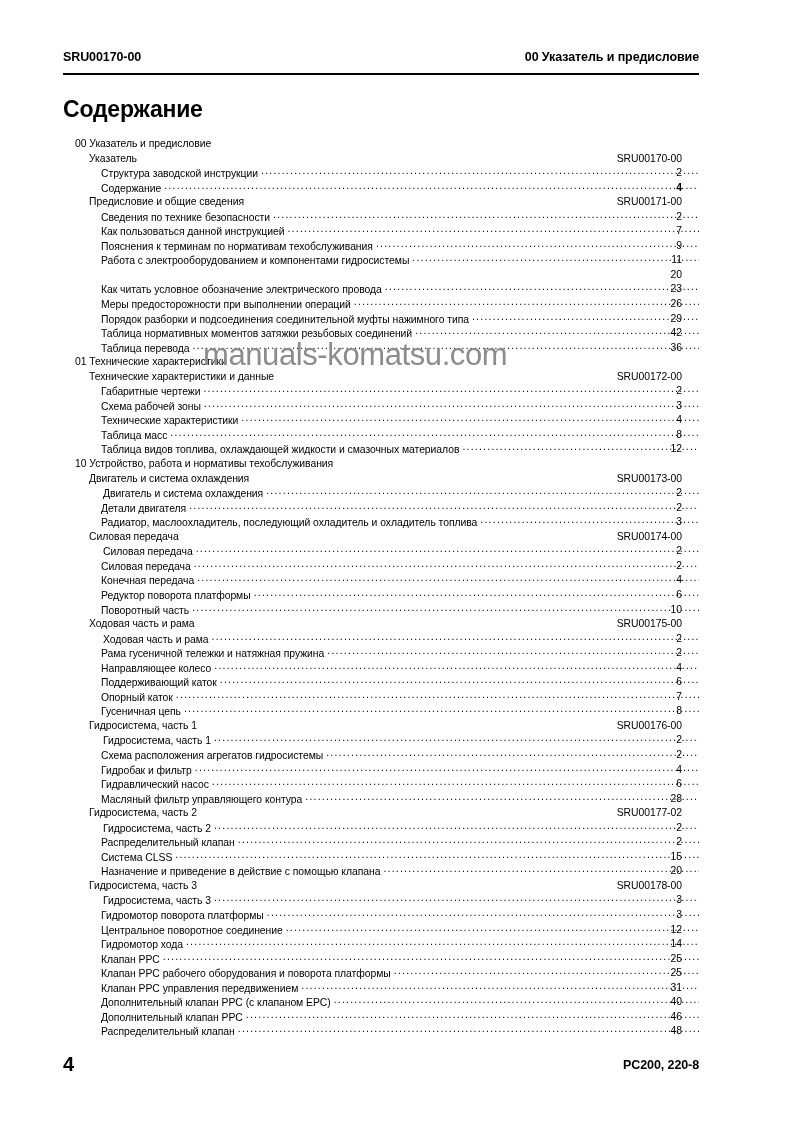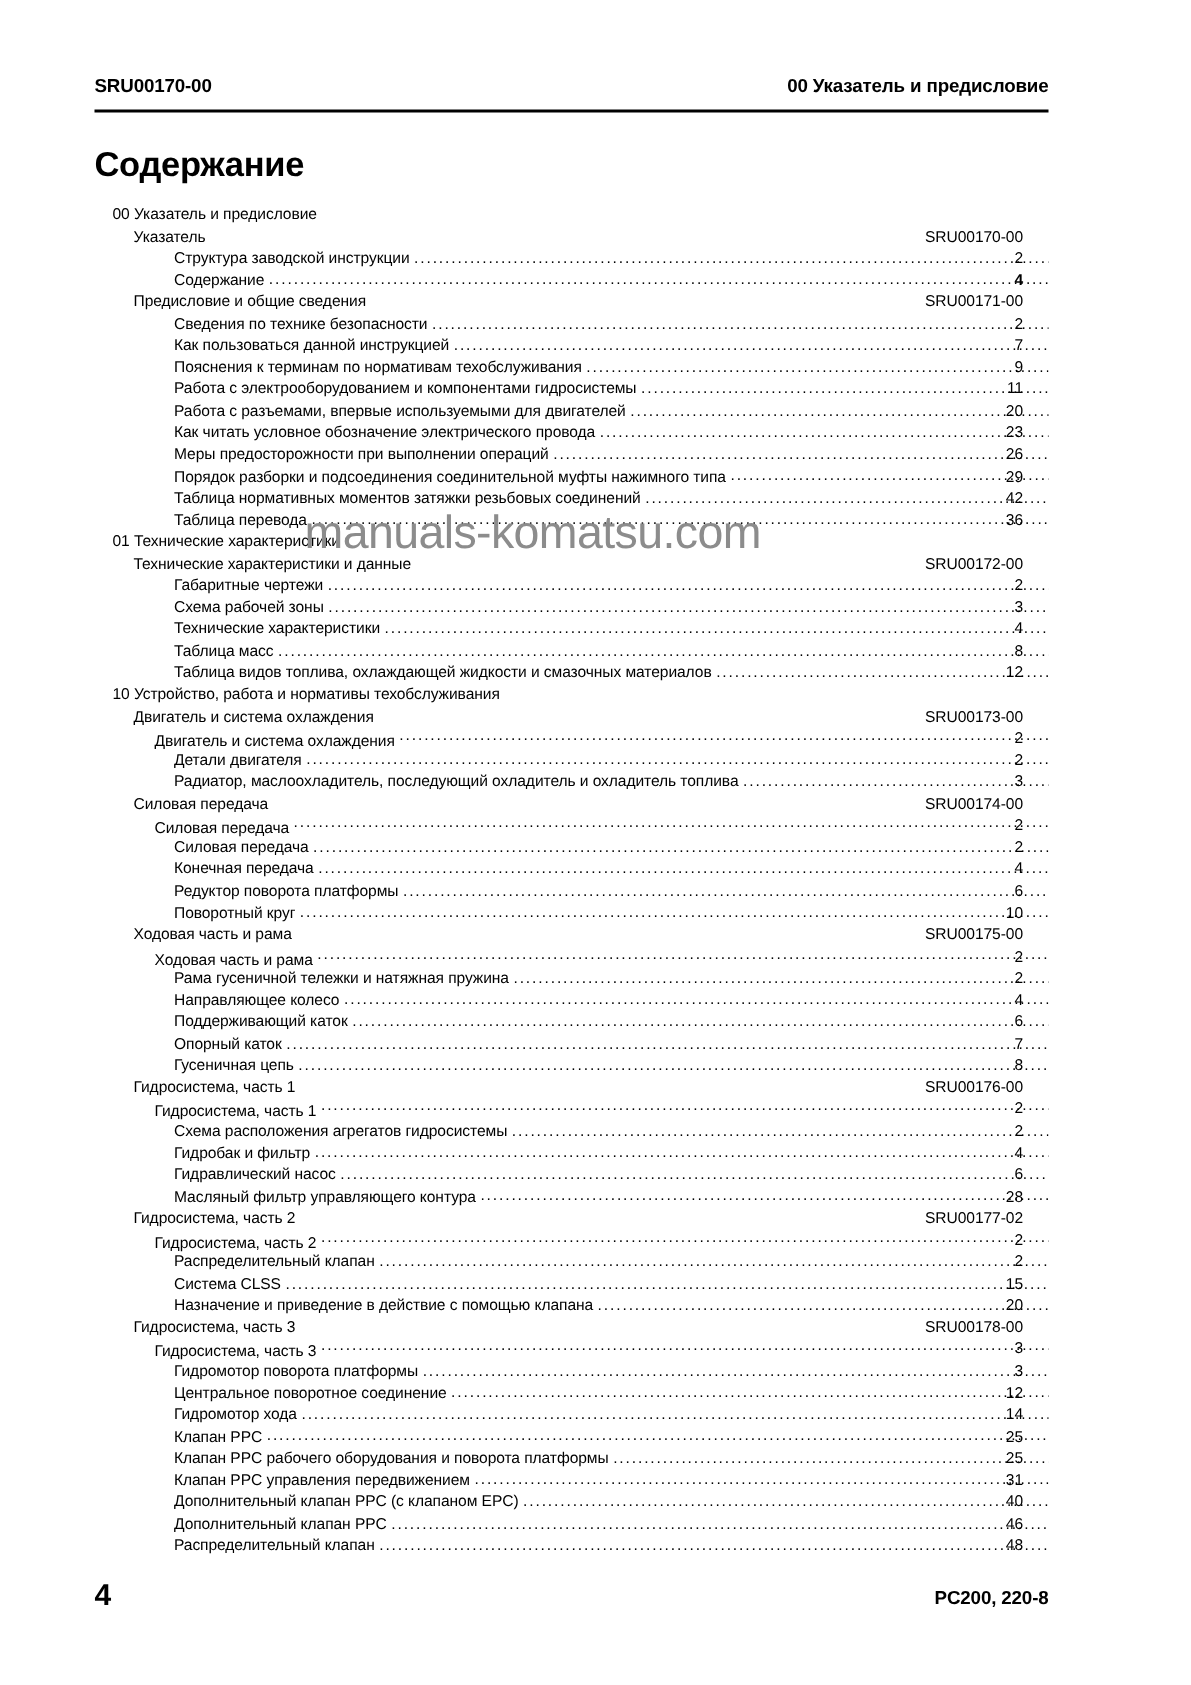--- a/index.html
+++ b/index.html
@@ -77,21 +77,21 @@
     top: 0;
     right: 95px;            
     display: flex;
     align-items: baseline;
     width: auto;
   }
   
   .lvl0 .row-inner { left: 75px; }
   .lvl1 .row-inner { left: 89px; align-items: center; }
   .lvl2 .row-inner { left: 103px; }
-  .lvl3 .row-inner { left: 116px; align-items: center; }
+  .lvl3 .row-inner { left: 101px; }
 
   .row-label {
     flex: 0 0 auto;
     padding-right: 2px;
   }
   .leader {
     flex: 1 1 auto;
     overflow: hidden;
     height: 11px;
     position: relative;
@@ -222,24 +222,20 @@
         <span class="row-num">9</span>
       </div>
       <div class="toc-row lvl3">
         <div class="row-inner">
           <span class="row-label">Работа с электрооборудованием и компонентами гидросистемы</span>
           <span class="leader"></span>
         </div>
         <span class="row-num">11</span>
       </div>
       <div class="toc-row lvl3">
-        <div class="row-inner">
-          <span class="row-label">Работа с разъемами, впервые используемыми для двигателей</span>
-          <span class="leader"></span>
-        </div>
         <span class="row-num">20</span>
       </div>
       <div class="toc-row lvl3">
         <div class="row-inner">
           <span class="row-label">Как читать условное обозначение электрического провода</span>
           <span class="leader"></span>
         </div>
         <span class="row-num">23</span>
       </div>
       <div class="toc-row lvl3">
@@ -377,21 +373,21 @@
       </div>
       <div class="toc-row lvl3">
         <div class="row-inner">
           <span class="row-label">Редуктор поворота платформы</span>
           <span class="leader"></span>
         </div>
         <span class="row-num">6</span>
       </div>
       <div class="toc-row lvl3">
         <div class="row-inner">
-          <span class="row-label">Поворотный круг</span>
+          <span class="row-label">Поворотный часть</span>
           <span class="leader"></span>
         </div>
         <span class="row-num">10</span>
       </div>
       <div class="toc-row lvl1 no-leader">
         <div class="row-inner">
           <span class="row-label">Ходовая часть и рама</span>
         </div>
         <span class="row-code">SRU00175-00</span>
       </div>

